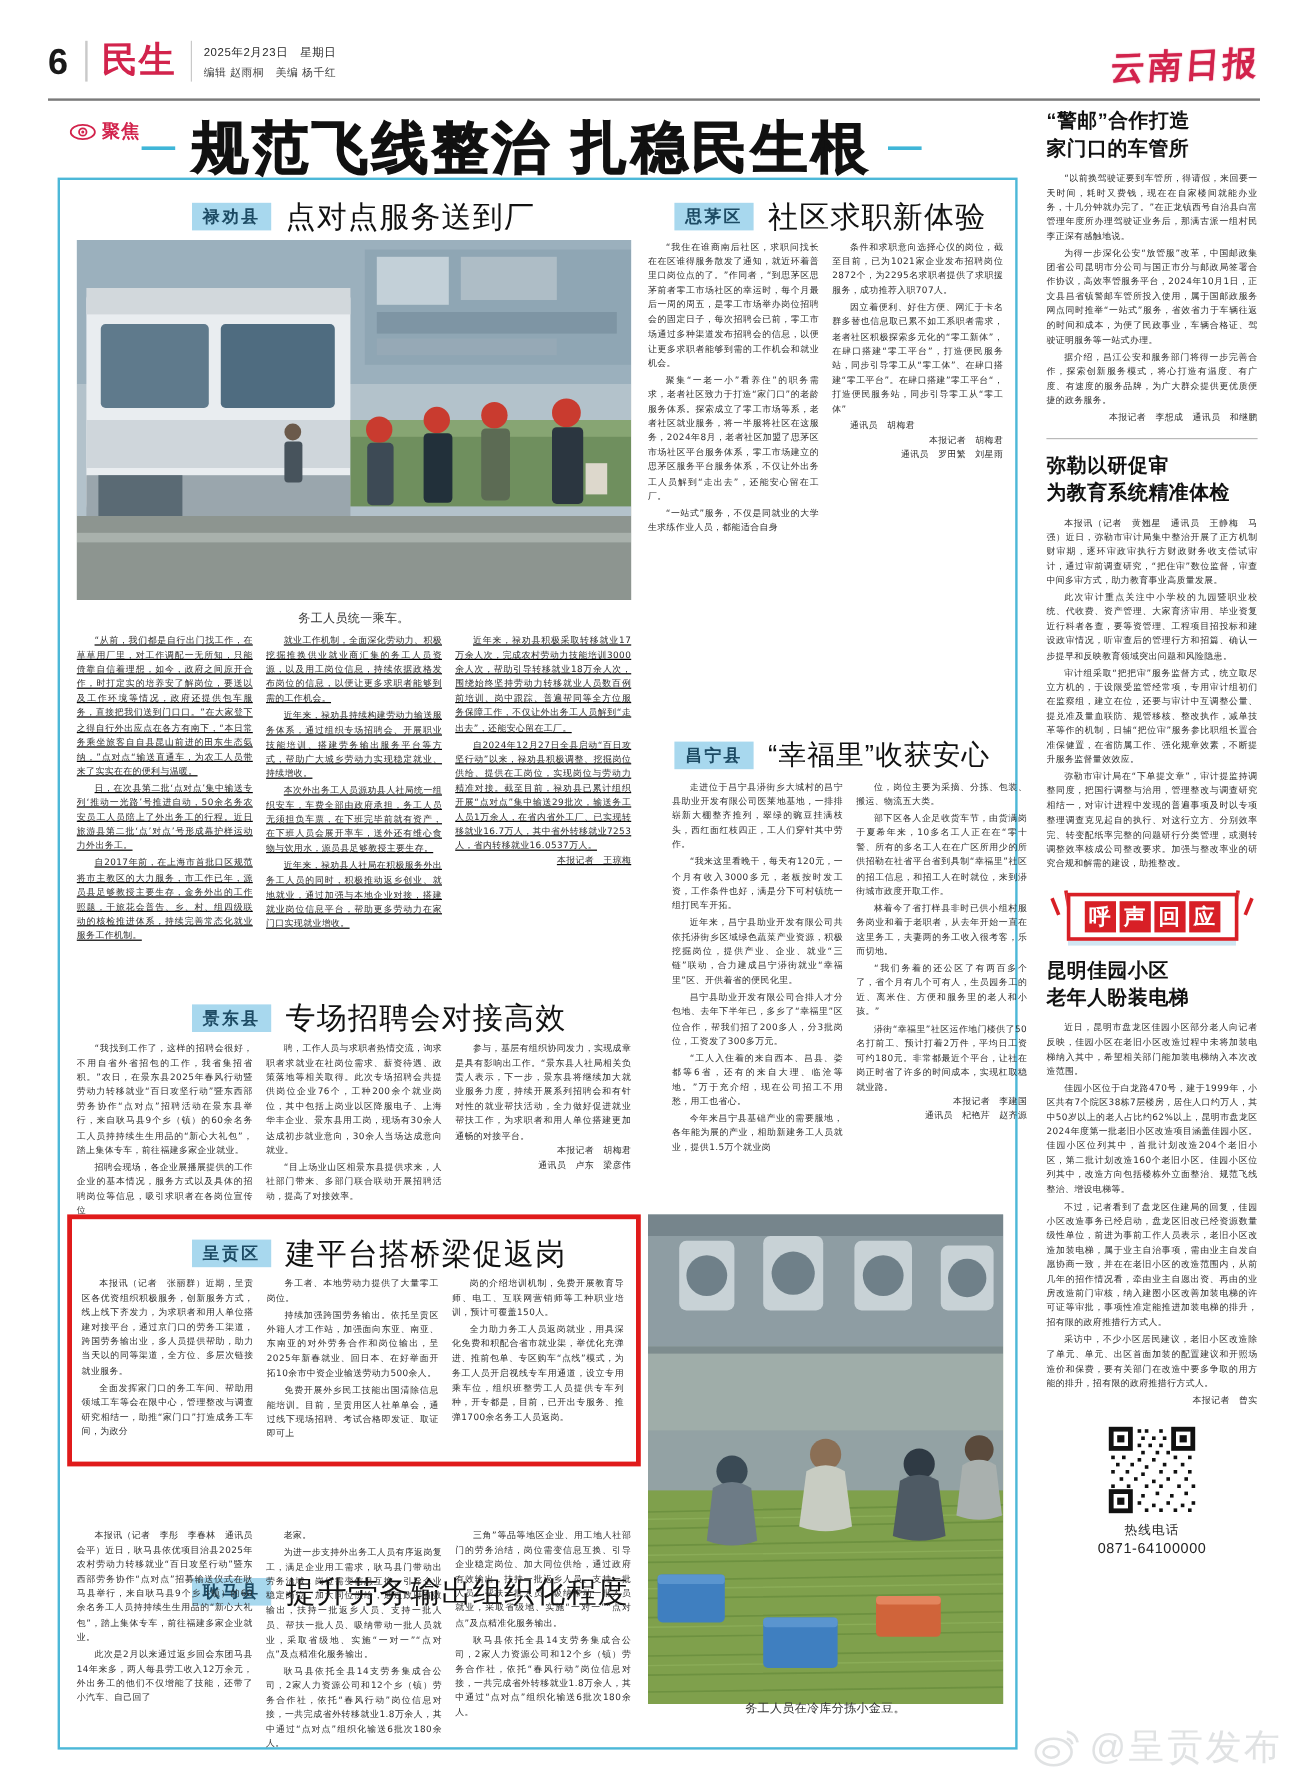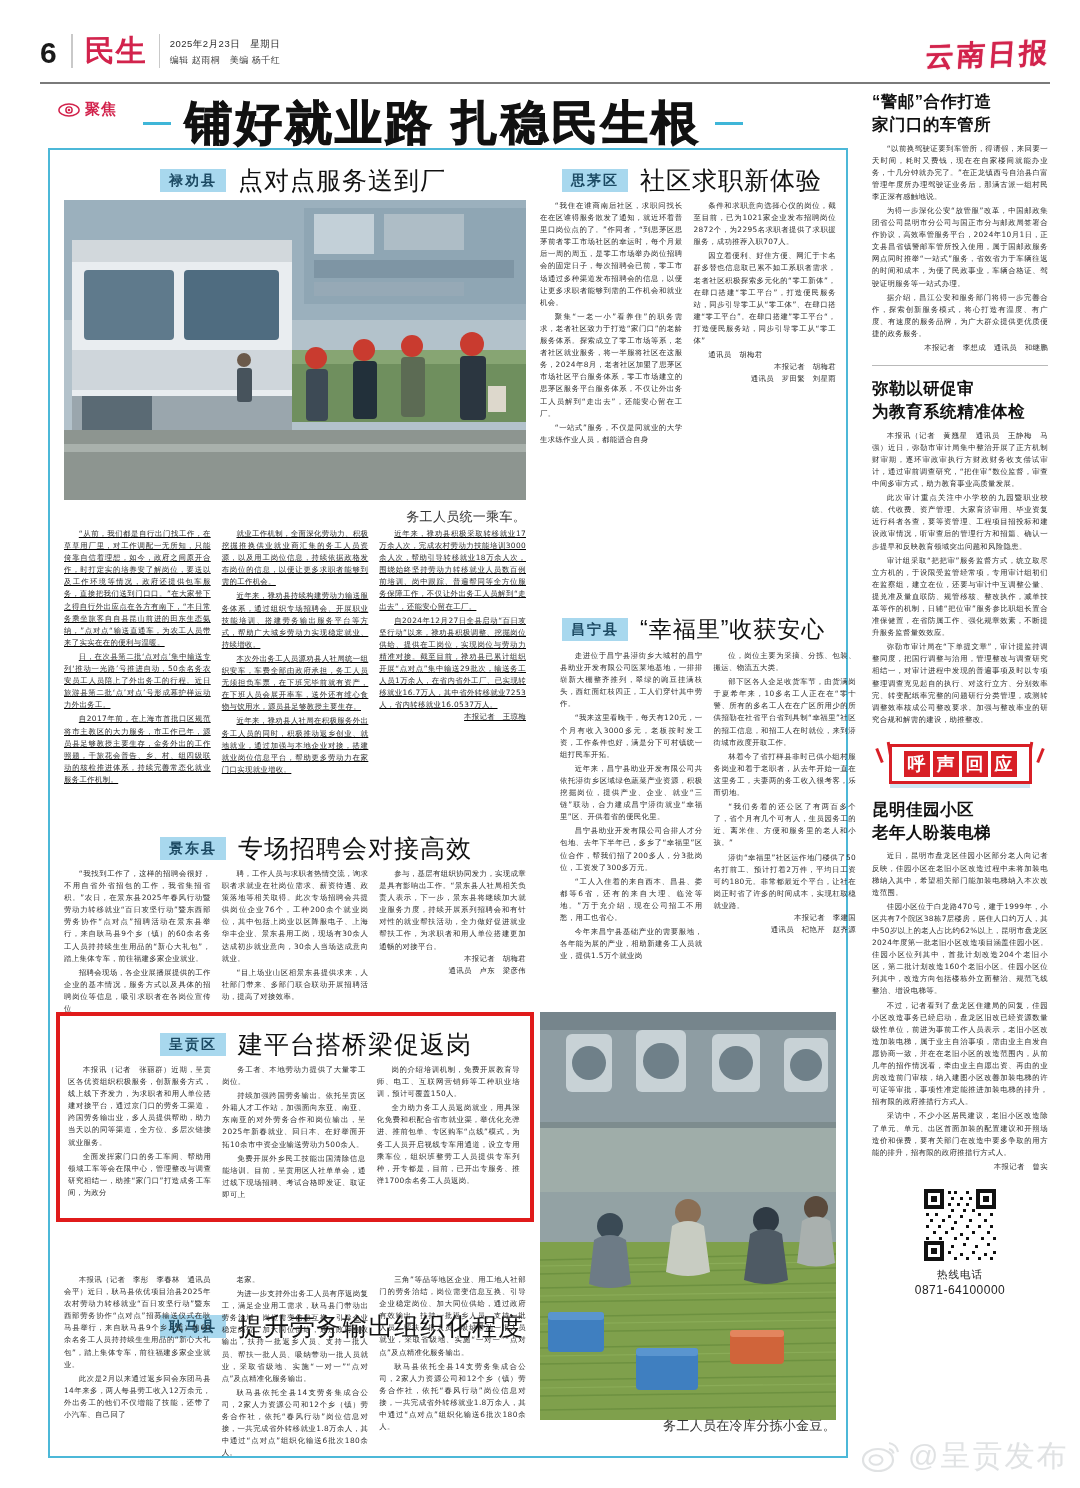--- a/index.html
+++ b/index.html
@@ -85,21 +85,21 @@
     font-size: 7.4px; line-height: 12.1px; color: #2e2e2e;
     text-align: justify; letter-spacing: .35px;
     font-family: "DejaVu Sans", sans-serif;
   }
   .ptext + .ptext { margin-top: 2px; }
   .indent { text-indent: 14.8px; }
   .byline { font-size: 7.4px; line-height: 12.1px; color: #2e2e2e; text-align: right; letter-spacing: .35px; }
 
   
   .photo { position: relative; overflow: hidden; background: #cfd6da; }
-  .cap { font-size: 13px; color: #333; text-align: right; margin-top: 3px; letter-spacing: .3px; }
+  .cap { font-size: 10px; color: #333; text-align: center; margin-top: 3px; letter-spacing: .3px; }
 
   
   .photo-bus { background: linear-gradient(#9fb7c6 0%, #b9c9d3 26%, #c3c7c2 48%, #9fa79e 72%, #8e9690 100%); }
   
   .photo-veg { background: linear-gradient(#7f8e93 0%, #97a5a3 22%, #9fae7c 46%, #8fae5e 72%, #7ea04e 100%); }
 
   
   .rail { position: absolute; left: 872px; top: 90px; width: 176px; }
   .rail-h {
     font-size: 16.5px; font-weight: 900; color: #111; 
@@ -167,21 +167,21 @@
     <svg class="eye-icon" viewBox="0 0 24 15">
       <ellipse cx="12" cy="7.5" rx="11" ry="6.5" fill="none" stroke="#d2234c" stroke-width="1.6"></ellipse>
       <circle cx="12" cy="7.5" r="3.4" fill="none" stroke="#d2234c" stroke-width="1.6"></circle>
       <circle cx="12" cy="7.5" r="1.4" fill="#d2234c"></circle>
     </svg>
     <span class="focus-text">聚焦</span>
   </div>
 
   <div class="headline-wrap">
     <span class="hl-dash"></span>
-    <h1 class="headline">铺好就业路  扎稳民生根</h1>
+    <h1 class="headline">规范飞线整治  扎稳民生根</h1>
     <span class="hl-dash"></span>
   </div>
 
   <div class="blue-frame"></div>
 
   <div style="position:absolute;left:160px;top:164px;" class="art-head">
     <span class="county-tag">禄劝县</span>
     <span class="art-title">点对点服务送到厂</span>
   </div>
 

